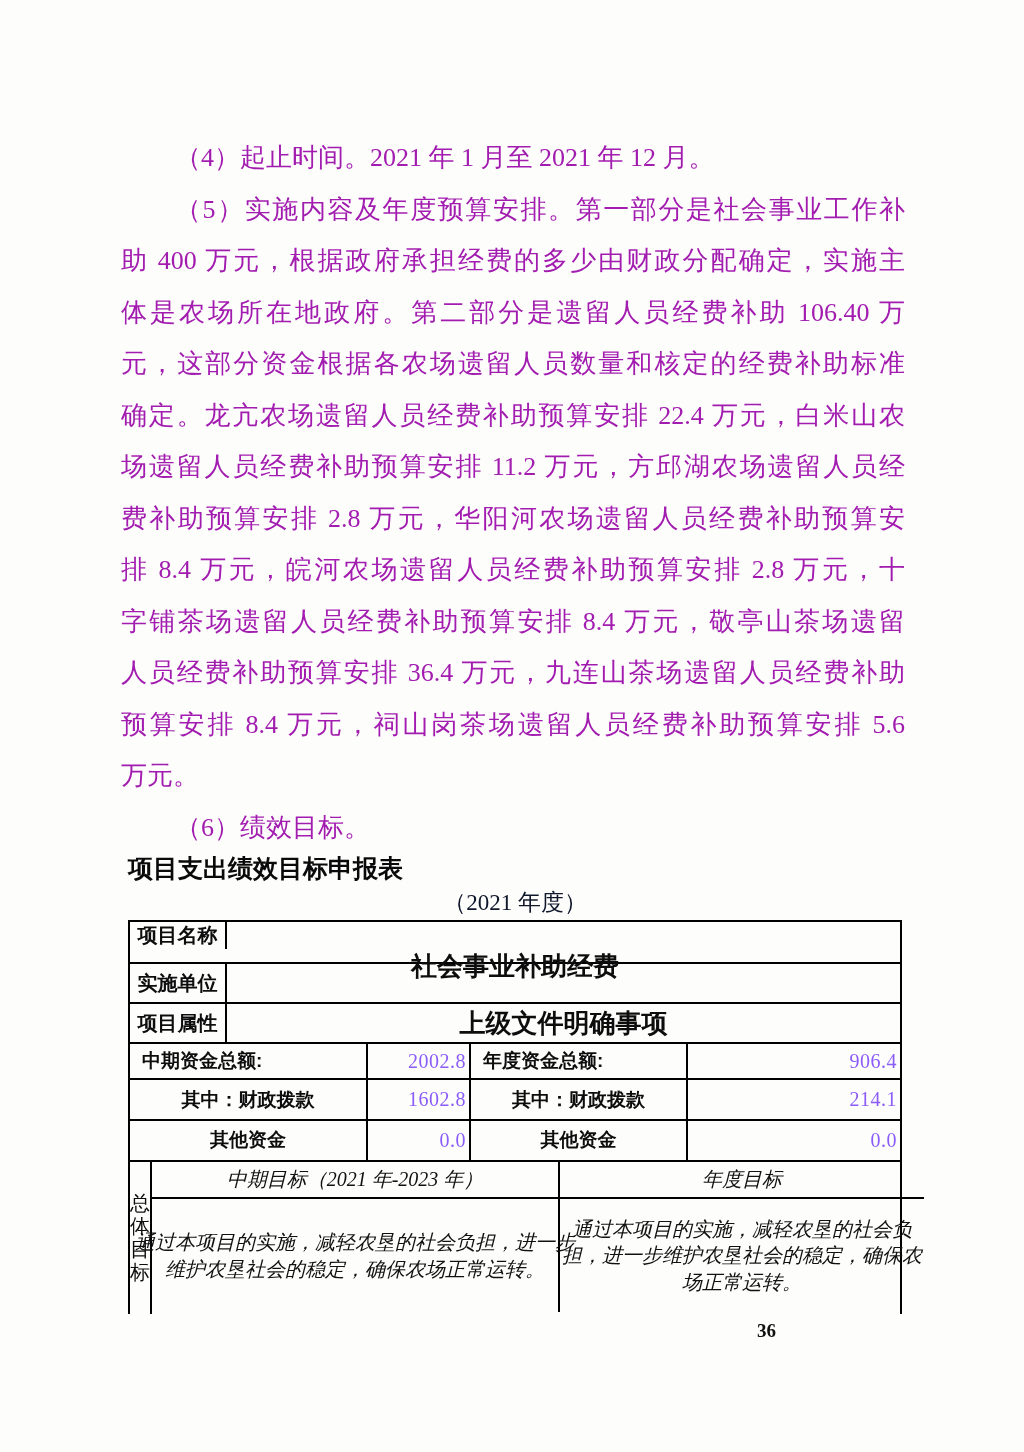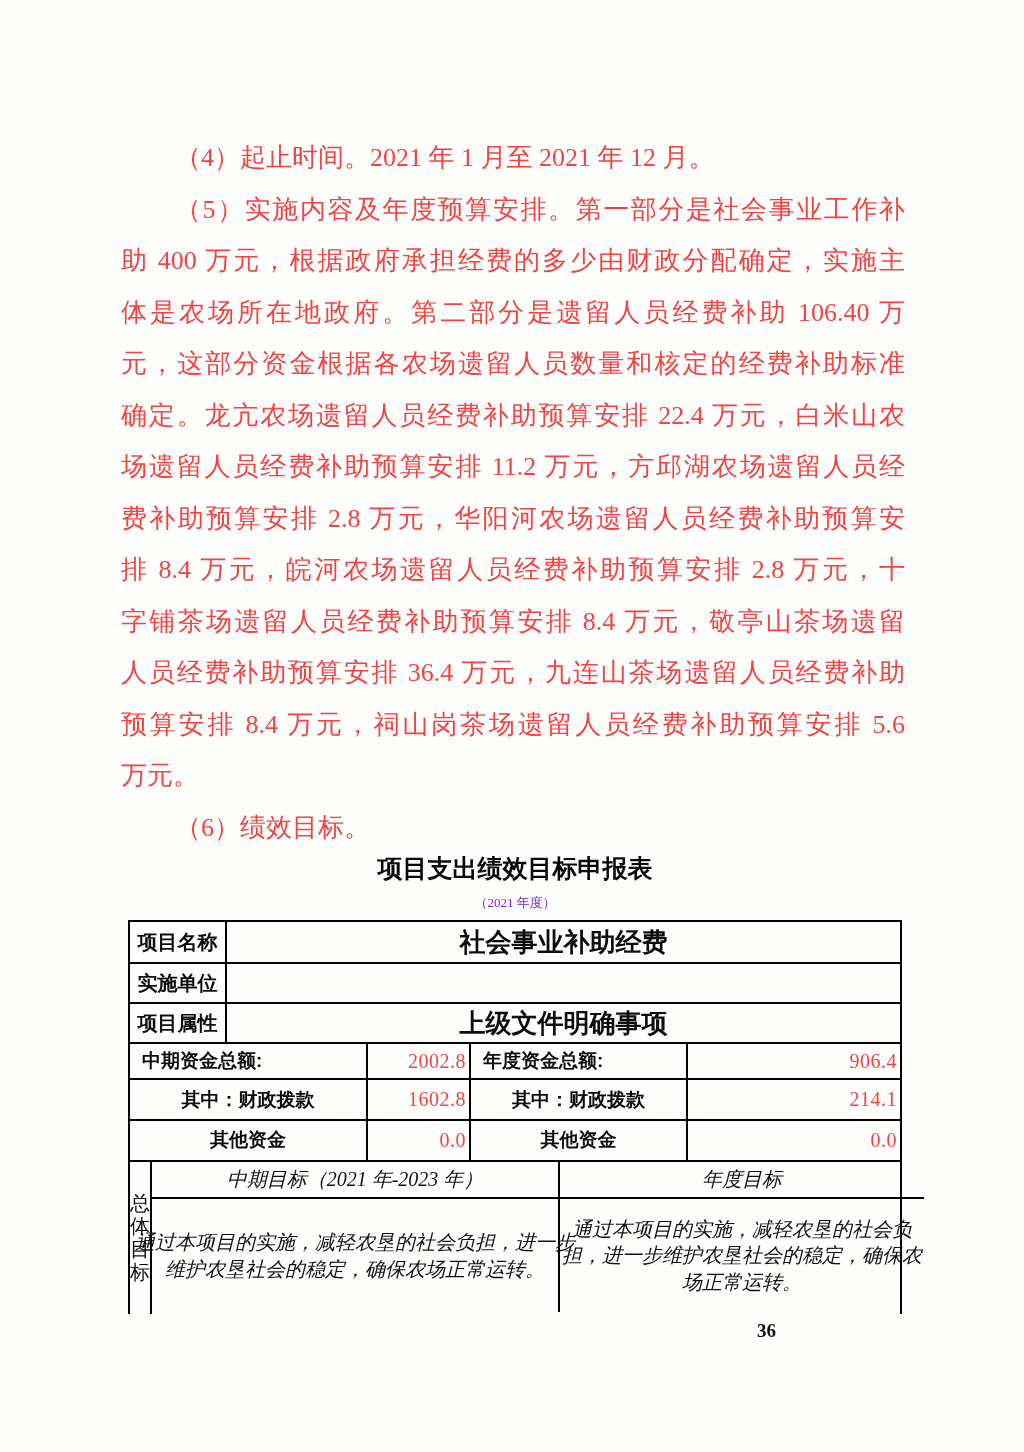--- a/index.html
+++ b/index.html
@@ -9,63 +9,63 @@
     width:1024px; height:1452px;
     background:#fdfdfc;
     margin:0 auto;
     color:#111;
     font-family:"Liberation Serif", serif;
     overflow:hidden;
   }
   
   .body-text {
     position:absolute; left:121px; top:132px; width:784px;
-    font-size:26px; line-height:51.5px; color:#ef4444;
+    font-size:26px; line-height:51.5px; color:#a21caf;
   }
   .line { height:51.5px; overflow:hidden; }
   .line.just { text-align:justify; text-align-last:justify; text-justify:inter-character; }
   .line.indent { text-indent:54px; }
   
   .tbl-title {
     position:absolute; left:128px; top:851px; width:774px; height:34px;
-    text-align:center; font-family:"Liberation Sans", sans-serif;
+    font-family:"Liberation Sans", sans-serif;
     font-weight:bold; font-size:25px; line-height:34px; color:#0a0a0a;
   }
   .tbl-subtitle {
     position:absolute; left:128px; top:891px; width:774px; height:24px;
-    text-align:center; font-size:13px; line-height:24px; color:#6d28d9;
+    text-align:center; font-size:23px; line-height:24px; color:#0f172a;
   }
   
   .tbl {
     position:absolute; left:128px; top:920px; width:774px;
     border:2px solid #000; border-bottom:none;
     font-family:"Liberation Sans", sans-serif;
   }
   .trow { display:flex; border-bottom:2px solid #000; }
   .trow.last { border-bottom:none; }
   .c { display:flex; align-items:center; justify-content:center; }
   .br { border-right:2px solid #000; }
-  .h42 { height:42px; } .h40 { height:40px; }
+  .h42 { height:42px;flex-direction:column; } .h40 { height:40px; }
   .lblcol { width:97px; font-weight:bold; font-size:20px; color:#0d0d0d; }
   .valcell { flex:1; font-weight:bold; font-size:26px; color:#0d0d0d; }
   
   .fund-wrap { height:118px; }
   .fund-label { flex-direction:column; line-height:25px; text-align:center; }
   .fund-col { flex:1; display:flex; flex-direction:column; }
   .frow { display:flex; }
   .fr1 { height:37px; border-bottom:2px solid #000; }
   .fr2 { height:41px; border-bottom:2px solid #000; }
   .fr3 { height:40px; }
   .fc1 { width:238px; } .fc2 { width:103px; } .fc3 { width:217px; } .fc4 { flex:1; }
   .flabel { font-weight:bold; font-size:19px; color:#0d0d0d; }
   .flabel.left { justify-content:flex-start; padding-left:12px; }
   .fval {
     justify-content:flex-end; padding-right:3px;
     font-family:"Liberation Serif", serif; font-weight:normal;
-    font-size:20px; letter-spacing:0.5px; color:#ef4444;
+    font-size:20px; letter-spacing:0.5px; color:#8b5cf6;
   }
   
   .goal-wrap { height:152px; }
   .vcell { width:30px; }
   .vcell > div {
     width:20px; font-size:20px; line-height:23px;
     word-break:break-all; text-align:center;
     font-family:"Liberation Serif", serif; color:#0d0d0d;
   }
   .goal-col { flex:1; display:flex; flex-direction:column;font-style:italic; }

